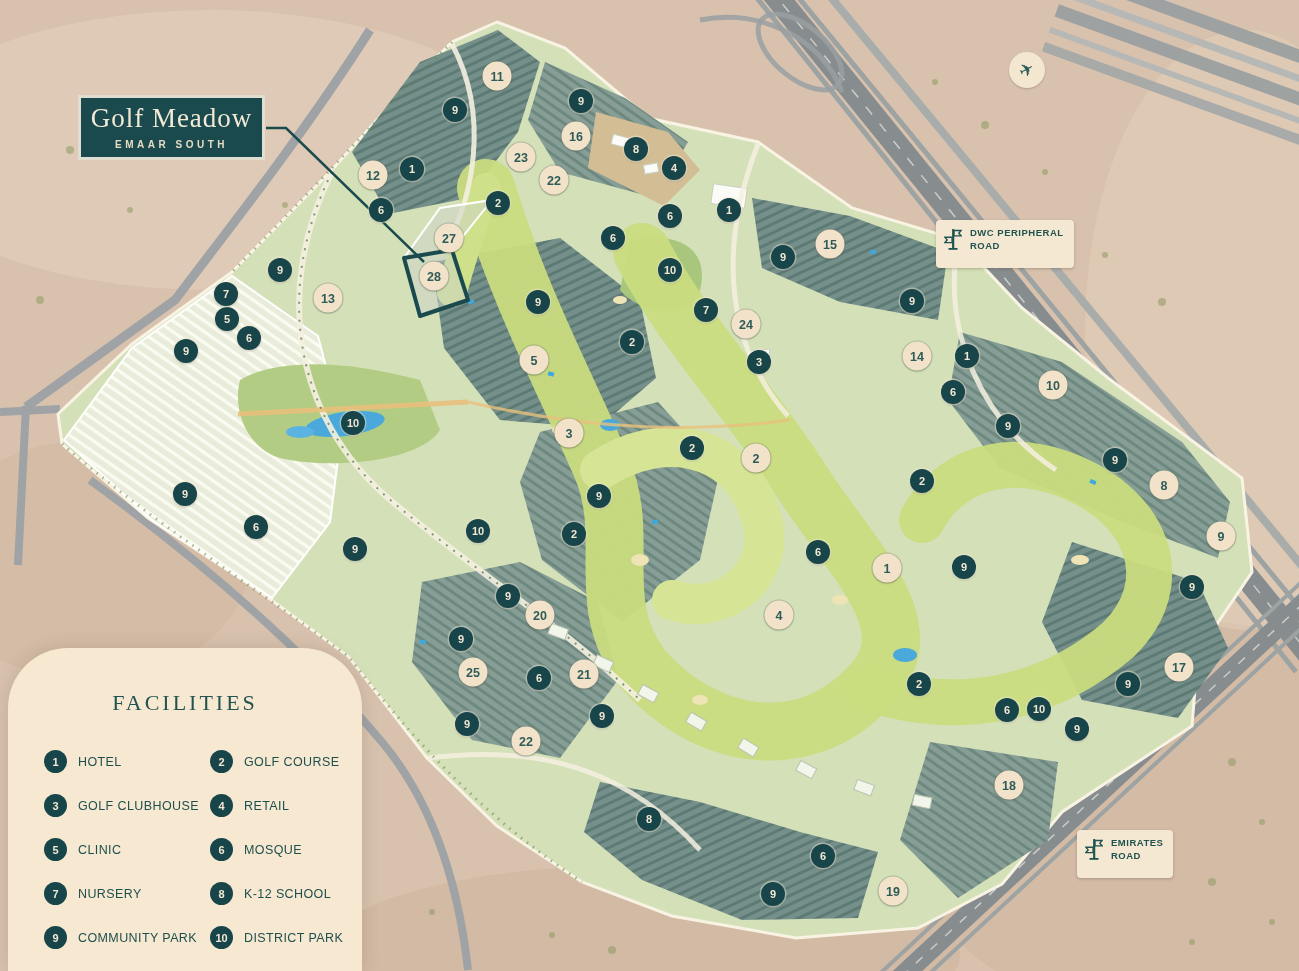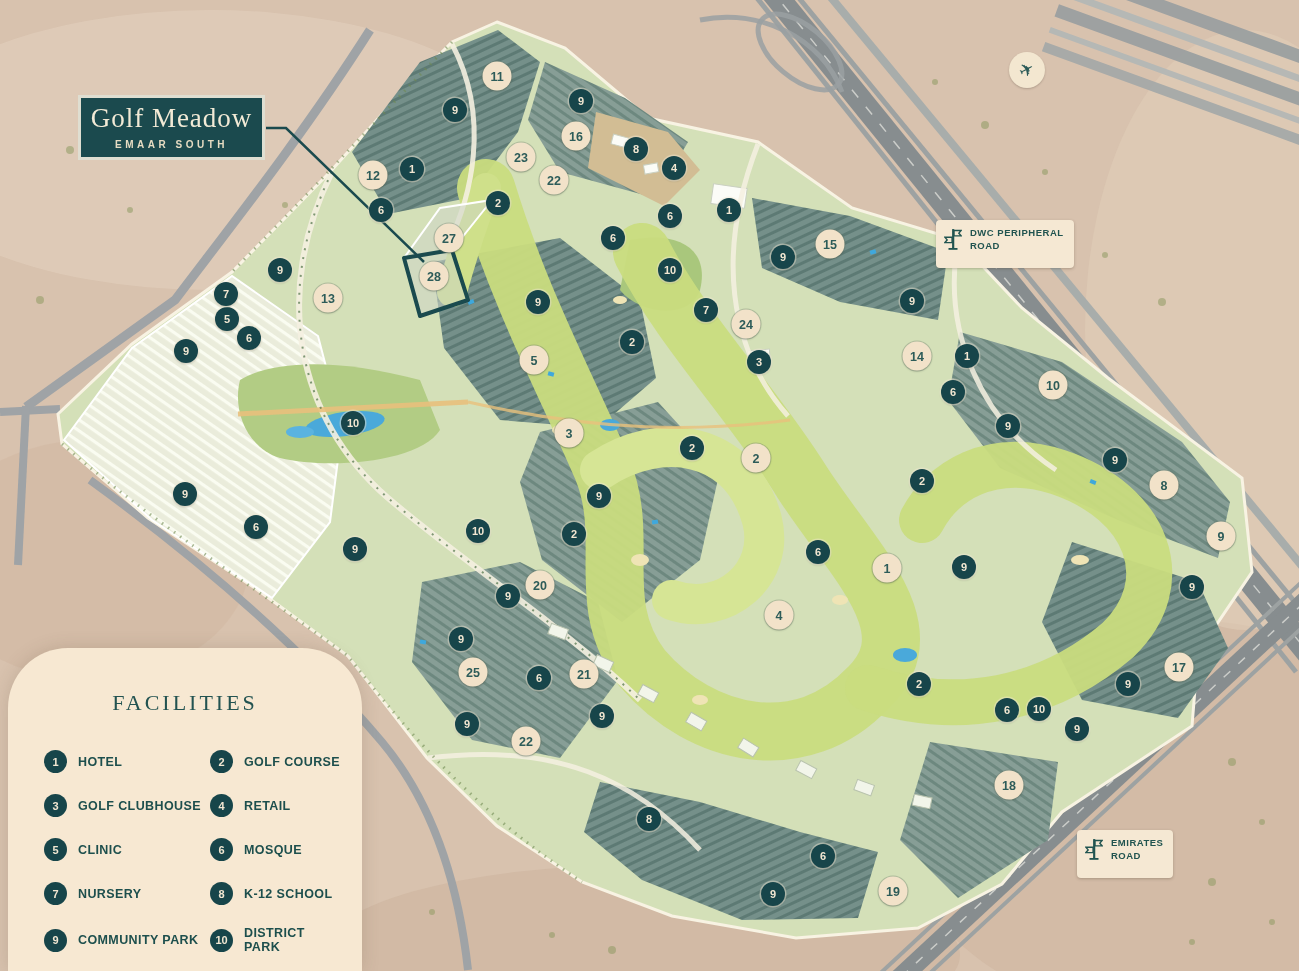--- a/index.html
+++ b/index.html
@@ -39,21 +39,21 @@
 
   #legend{position:absolute;left:8px;top:648px;width:354px;height:323px;z-index:7;
           background:#f7e8d2;border-radius:60px 60px 0 0;box-sizing:border-box;
           padding:42px 18px 0 36px;box-shadow:0 0 18px rgba(90,70,50,.18);}
   #legend-title{font-family:"Liberation Serif",serif;color:#235351;font-size:22px;
           letter-spacing:3px;text-align:center;margin:0 18px 34px 0;}
   #legend-grid{display:grid;grid-template-columns:166px auto;row-gap:21px;}
   .legend-item{display:flex;align-items:center;gap:11px;}
   .legend-num{width:23px;height:23px;border-radius:50%;background:#17454a;color:#f2e7d2;
           font-size:11px;font-weight:700;display:flex;align-items:center;justify-content:center;flex:0 0 23px;}
-  .legend-label{color:#1d4f4d;font-size:12.5px;font-weight:700;letter-spacing:.4px;}
+  .legend-label{color:#1d4f4d;font-size:12.5px;font-weight:400;letter-spacing:.4px;}
 </style>
 </head>
 <body>
 
 <div id="canvas">
 
   <svg id="map-art" width="1299" height="971" viewBox="0 0 1299 971">
     <defs>
       <pattern id="rows" width="9" height="9" patternUnits="userSpaceOnUse" patternTransform="rotate(35)">
         <rect width="9" height="9" fill="#eaecdb"></rect>
@@ -266,21 +266,21 @@
       <div class="marker plot" style="left: 1053px; top: 385px;">10</div>
       <div class="marker plot" style="left: 497px; top: 76px;">11</div>
       <div class="marker plot" style="left: 373px; top: 175px;">12</div>
       <div class="marker plot" style="left: 328px; top: 298px;">13</div>
       <div class="marker plot" style="left: 917px; top: 356px;">14</div>
       <div class="marker plot" style="left: 830px; top: 244px;">15</div>
       <div class="marker plot" style="left: 576px; top: 136px;">16</div>
       <div class="marker plot" style="left: 1179px; top: 667px;">17</div>
       <div class="marker plot" style="left: 1009px; top: 785px;">18</div>
       <div class="marker plot" style="left: 893px; top: 891px;">19</div>
-      <div class="marker plot" style="left: 540px; top: 585px;">20</div>
+      <div class="marker plot" style="left: 540px; top: 615px;">20</div>
       <div class="marker plot" style="left: 584px; top: 674px;">21</div>
       <div class="marker plot" style="left: 554px; top: 180px;">22</div>
       <div class="marker plot" style="left: 521px; top: 157px;">23</div>
       <div class="marker plot" style="left: 746px; top: 324px;">24</div>
       <div class="marker plot" style="left: 473px; top: 672px; text-align: right;">25</div>
       <div class="marker plot" style="left: 526px; top: 741px;">22</div>
       <div class="marker plot" style="left: 449px; top: 238px;">27</div>
       <div class="marker plot" style="left: 434px; top: 276px;">28</div>
     </div>
 

